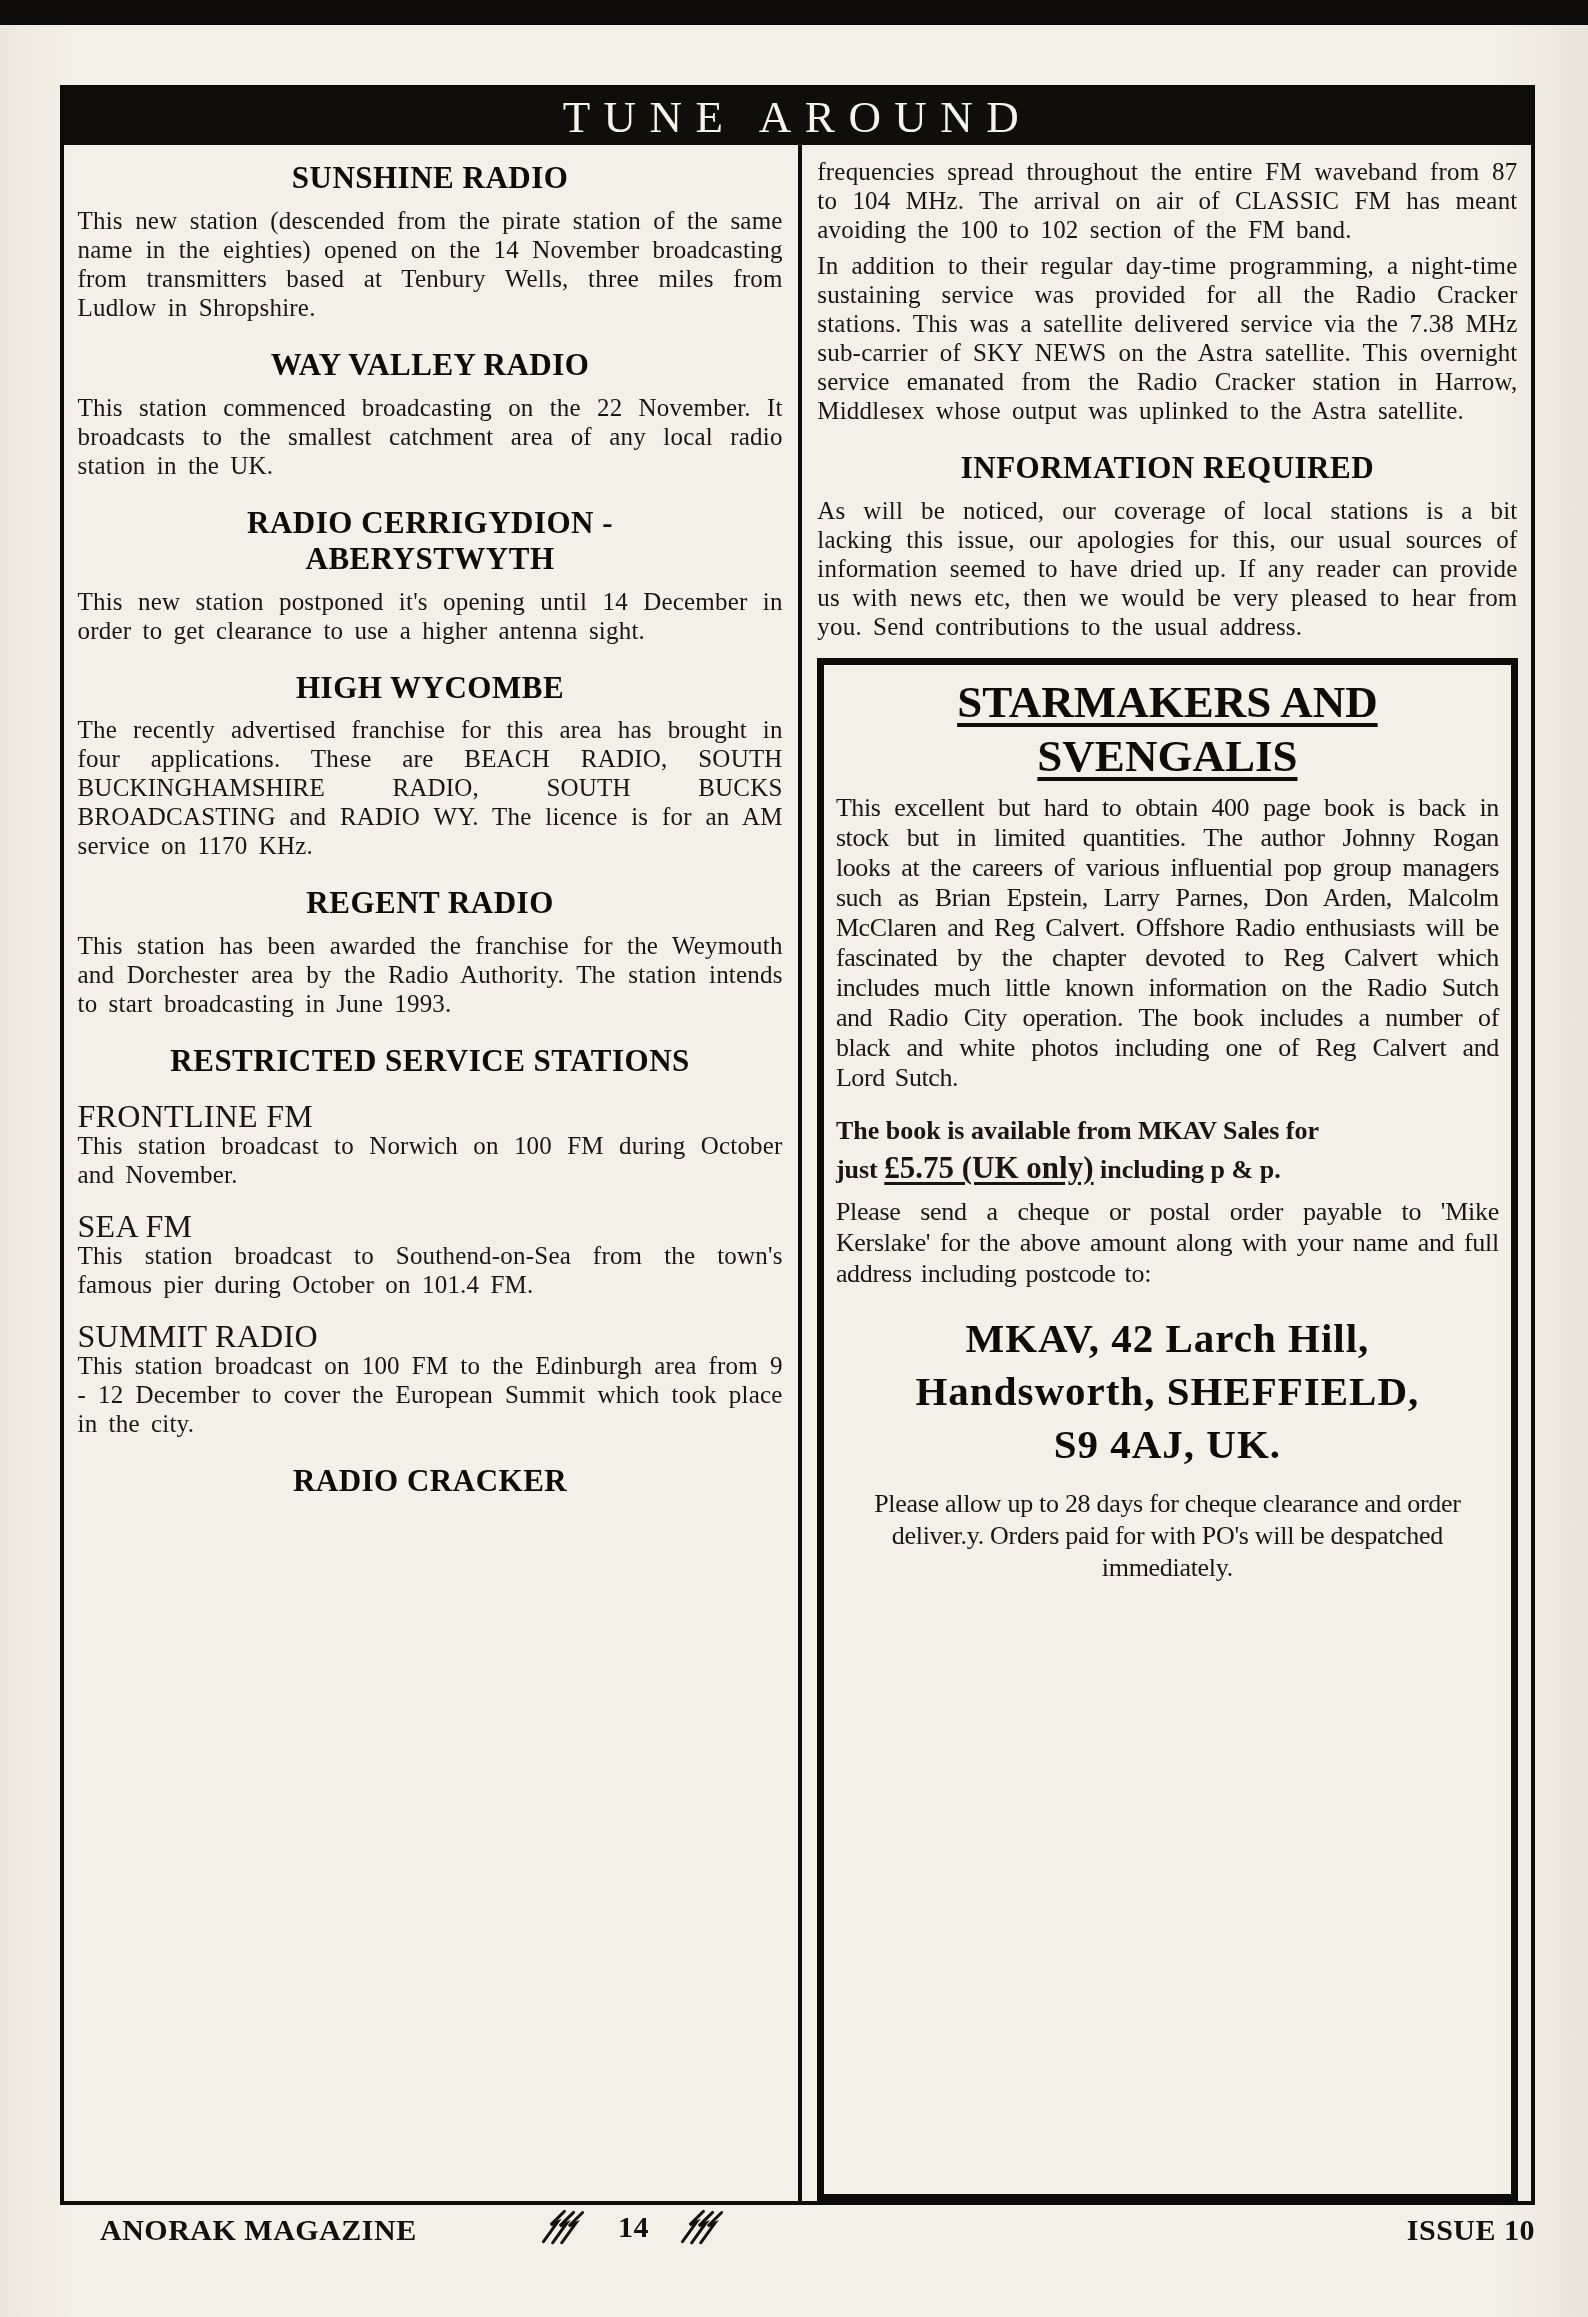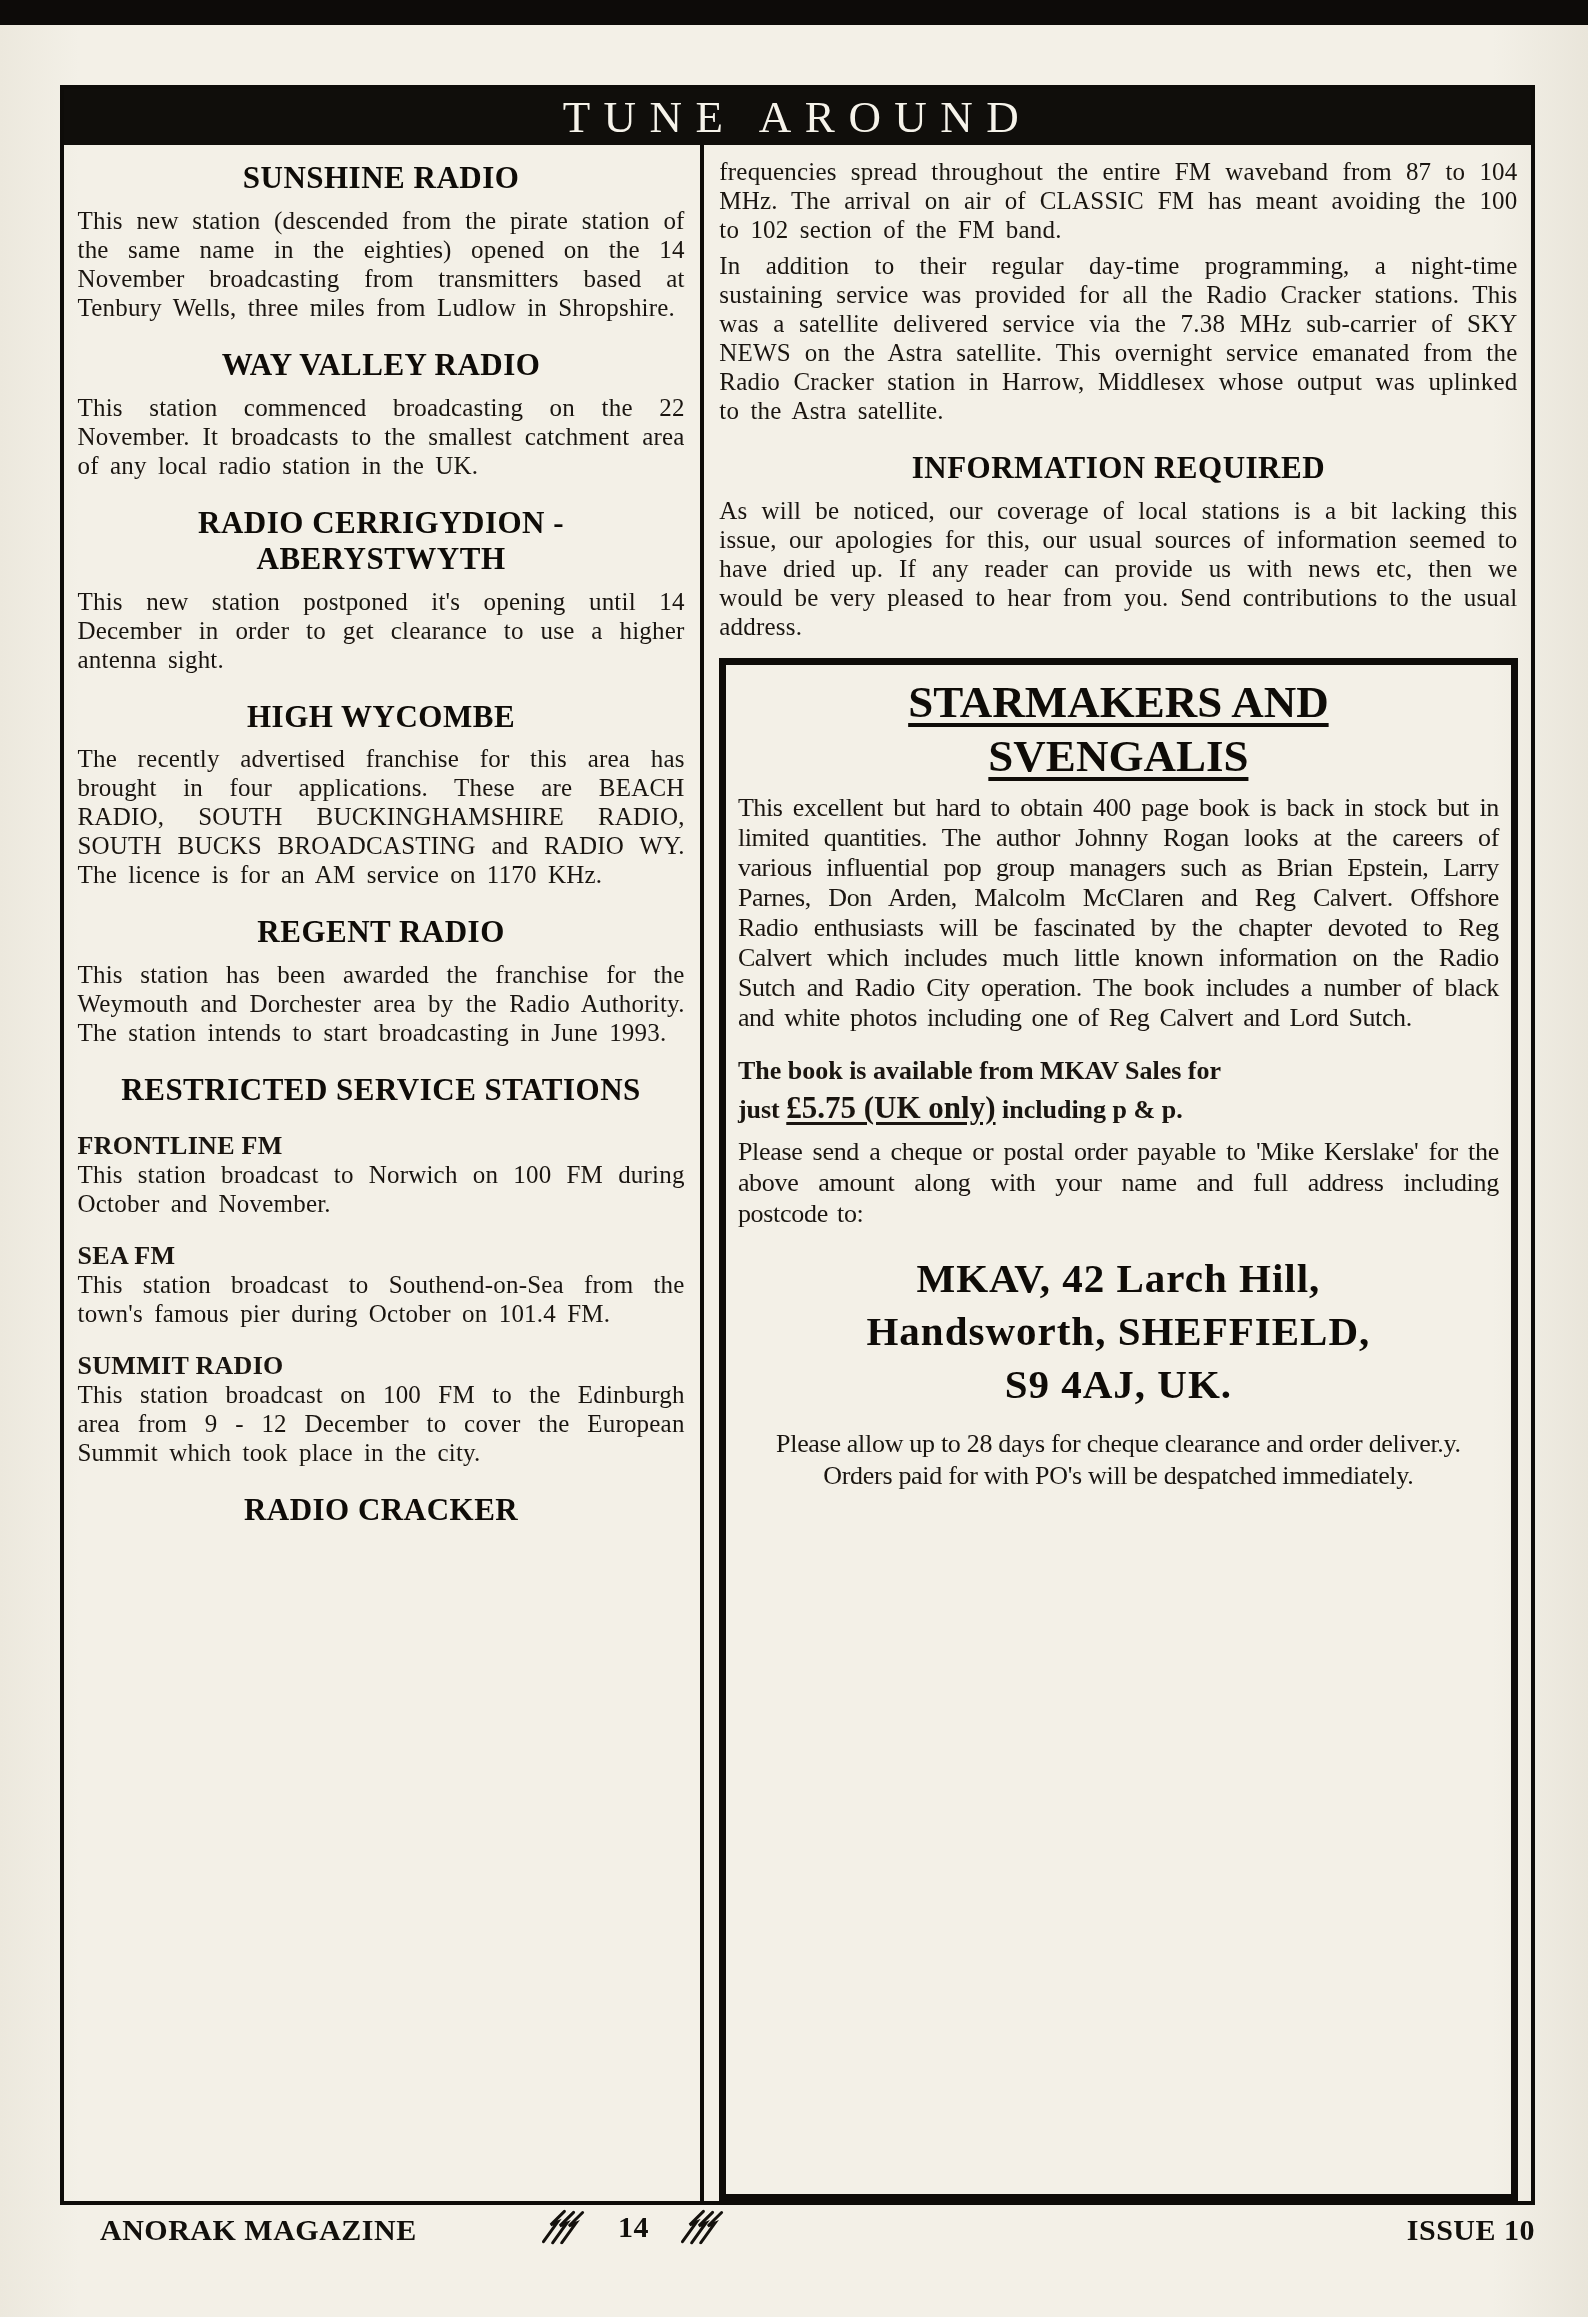--- a/index.html
+++ b/index.html
@@ -40,21 +40,21 @@
     letter-spacing: 13.5px;
     flex: 0 0 auto;
   }
   .columns {
     flex: 1;
     display: flex;
     min-height: 0;
   }
   .col { overflow: hidden; }
   .col.left {
-    width: 636px;
+    width: 734px;
     padding: 11.6px 15.4px 0 13.5px;
   }
   .divider {
     width: 3.9px;
     background: #0e0c09;
   }
   .col.right {
     flex: 1;
     padding: 11.6px 13.5px 0 15.4px;
     display: flex;
@@ -73,22 +73,22 @@
   .col .h-section:first-child { margin-top: 3.9px; }
   .jp {
     font-size: 25px;
     line-height: 29px;
     text-align: justify;
     word-spacing: 4.8px;
     letter-spacing: 0.2px;
   }
   .jp + .jp { margin-top: 7.7px; }
   .sub-name {
-    font-weight: bold;
-    font-size: 26px;
+    font-weight: normal;
+    font-size: 32px;
     line-height: 29px;
     margin-top: 23px;
     letter-spacing: 0.3px;
   }
   
   .advert {
     margin-top: 17.4px;
     border: 7.7px solid #0e0c09;
     padding: 7.7px 11.6px;
     flex: 1;

